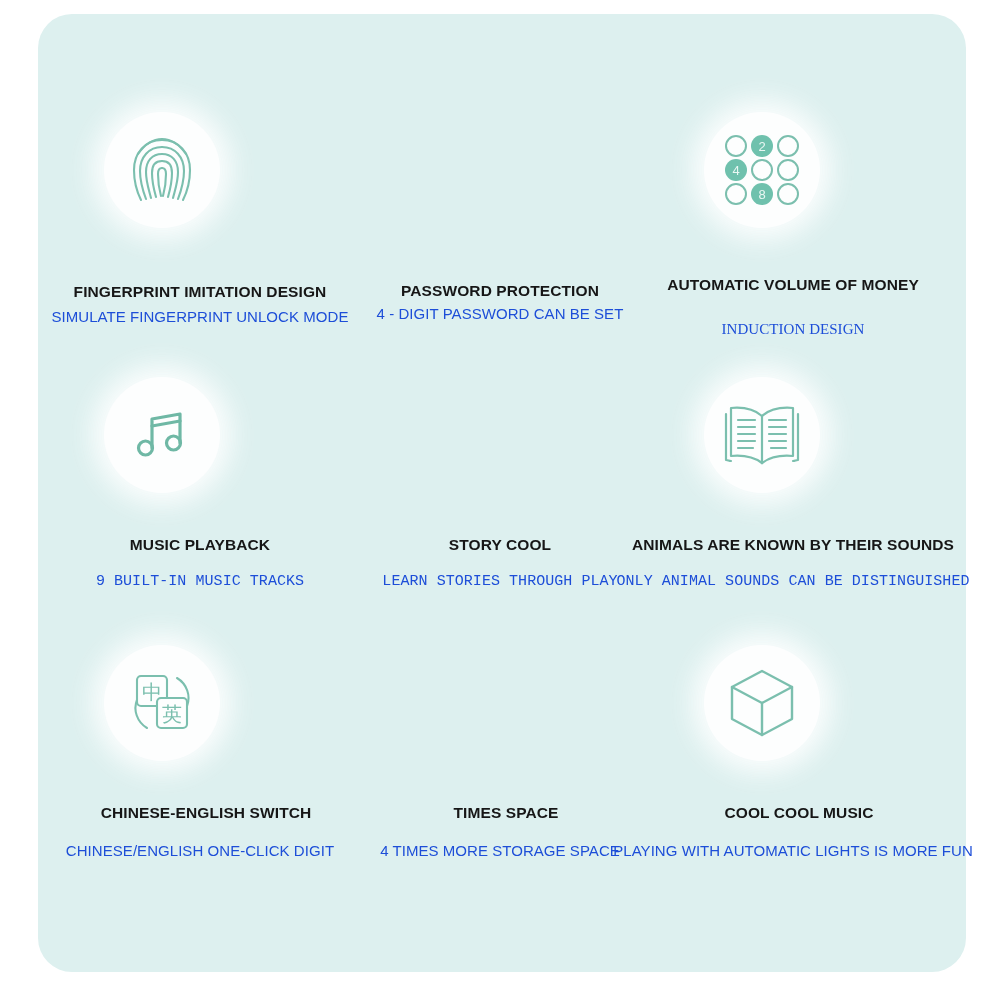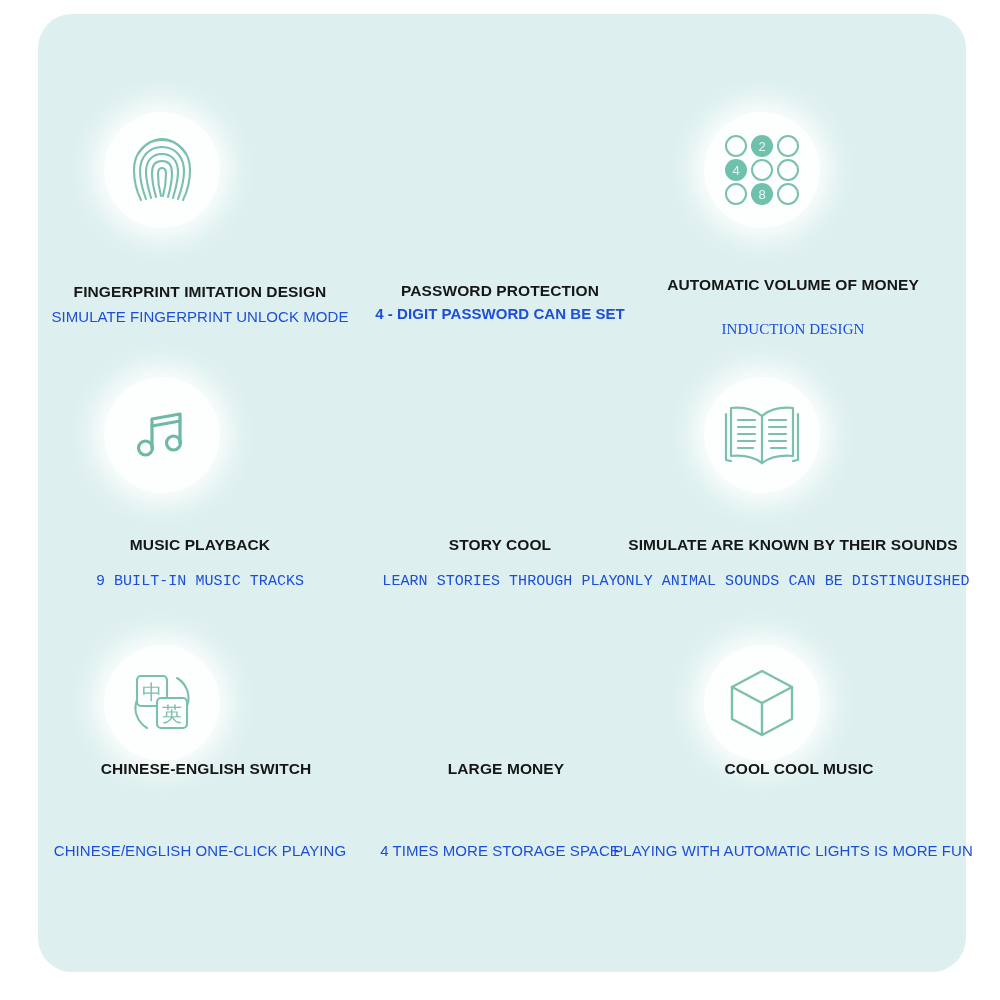--- a/index.html
+++ b/index.html
@@ -82,28 +82,28 @@
   
   .row-0 .icon-disc { top: 98px; }
   .row-0 .feature-title { top: 258px; }
   .row-0 .feature-sub   { top: 288px; }
 
   .row-1 .icon-disc { top: 363px; }
   .row-1 .feature-title { top: 522px; }
   .row-1 .feature-sub   { top: 559px; font-family: Liberation Mono, monospace; }
 
   .row-2 .icon-disc { top: 631px; }
-  .row-2 .feature-title { top: 746px; padding-left: 12px; }
+  .row-2 .feature-title { top: 790px; padding-left: 12px; }
   .row-2 .feature-sub   { top: 828px; }
 
   
   .cell-0-0 .feature-title { top: 269px; }
   .cell-0-0 .feature-sub   { top: 294px; }
   .cell-0-1 .feature-title { top: 268px; }
-  .cell-0-1 .feature-sub   { top: 291px; font-weight: bold; }
+  .cell-0-1 .feature-sub   { top: 291px; }
   .cell-0-2 .feature-title { top: 256px; margin-top: 6px; }
   .cell-0-2 .feature-sub   { top: 307px; font-family: Liberation Serif, serif; }
 </style>
 </head>
 <body>
 
 <div id="feature-card">
   <div class="feature-grid">
 
     <div class="feature-cell col-0 row-0 cell-0-0">
@@ -186,54 +186,54 @@
             <path d="M48 20 H65 M48 27 H65 M48 34 H65 M48 41 H65 M50 48 H65"></path>
           </g>
         </svg>
       </div>
       <div class="feature-title">STORY COOL</div>
       <div class="feature-sub">LEARN STORIES THROUGH PLAY</div>
     </div>
 
     <div class="feature-cell col-2 row-1">
 
-      <div class="feature-title">SIMULATE ARE KNOWN BY THEIR SOUNDS</div>
+      <div class="feature-title">ANIMALS ARE KNOWN BY THEIR SOUNDS</div>
       <div class="feature-sub">ONLY ANIMAL SOUNDS CAN BE DISTINGUISHED</div>
     </div>
 
     <div class="feature-cell col-0 row-2">
       <div class="icon-disc">
         <svg width="74" height="70" viewBox="0 0 74 70">
           <g fill="none" stroke="#7bbfae" stroke-width="2.1" stroke-linecap="round">
             <path d="M52 10 C62 16 66 28 62 38"></path>
             <path d="M60 41 L62 33 L55 36 Z" fill="#7bbfae" stroke="none"></path>
             <path d="M22 60 C12 54 8 42 12 32"></path>
             <path d="M14 29 L12 37 L19 34 Z" fill="#7bbfae" stroke="none"></path>
             <rect x="12" y="8" width="30" height="30" rx="4" fill="#fdfefe"></rect>
             <rect x="32" y="30" width="30" height="30" rx="4" fill="#fdfefe"></rect>
           </g>
           <text x="27" y="31" font-family="'DejaVu Sans', sans-serif" font-size="20" fill="#7bbfae" text-anchor="middle">中</text>
           <text x="47" y="53" font-family="'DejaVu Sans', sans-serif" font-size="20" fill="#7bbfae" text-anchor="middle">英</text>
         </svg>
       </div>
       <div class="feature-title">CHINESE-ENGLISH SWITCH</div>
-      <div class="feature-sub">CHINESE/ENGLISH ONE-CLICK PLAYING</div>
+      <div class="feature-sub">CHINESE/ENGLISH ONE-CLICK DIGIT</div>
     </div>
 
     <div class="feature-cell col-1 row-2">
       <div class="icon-disc">
         <svg width="70" height="74" viewBox="0 0 70 74">
           <g fill="none" stroke="#7bbfae" stroke-width="2.4" stroke-linejoin="round" stroke-linecap="round">
             <path d="M35 5 L65 21 V53 L35 69 L5 53 V21 Z"></path>
             <path d="M5 21 L35 37 L65 21"></path>
             <path d="M35 37 V69"></path>
           </g>
         </svg>
       </div>
-      <div class="feature-title">LARGE MONEY</div>
+      <div class="feature-title">TIMES SPACE</div>
       <div class="feature-sub">4 TIMES MORE STORAGE SPACE</div>
     </div>
 
     <div class="feature-cell col-2 row-2">
 
       <div class="feature-title">COOL COOL MUSIC</div>
       <div class="feature-sub">PLAYING WITH AUTOMATIC LIGHTS IS MORE FUN</div>
     </div>
 
   </div>

